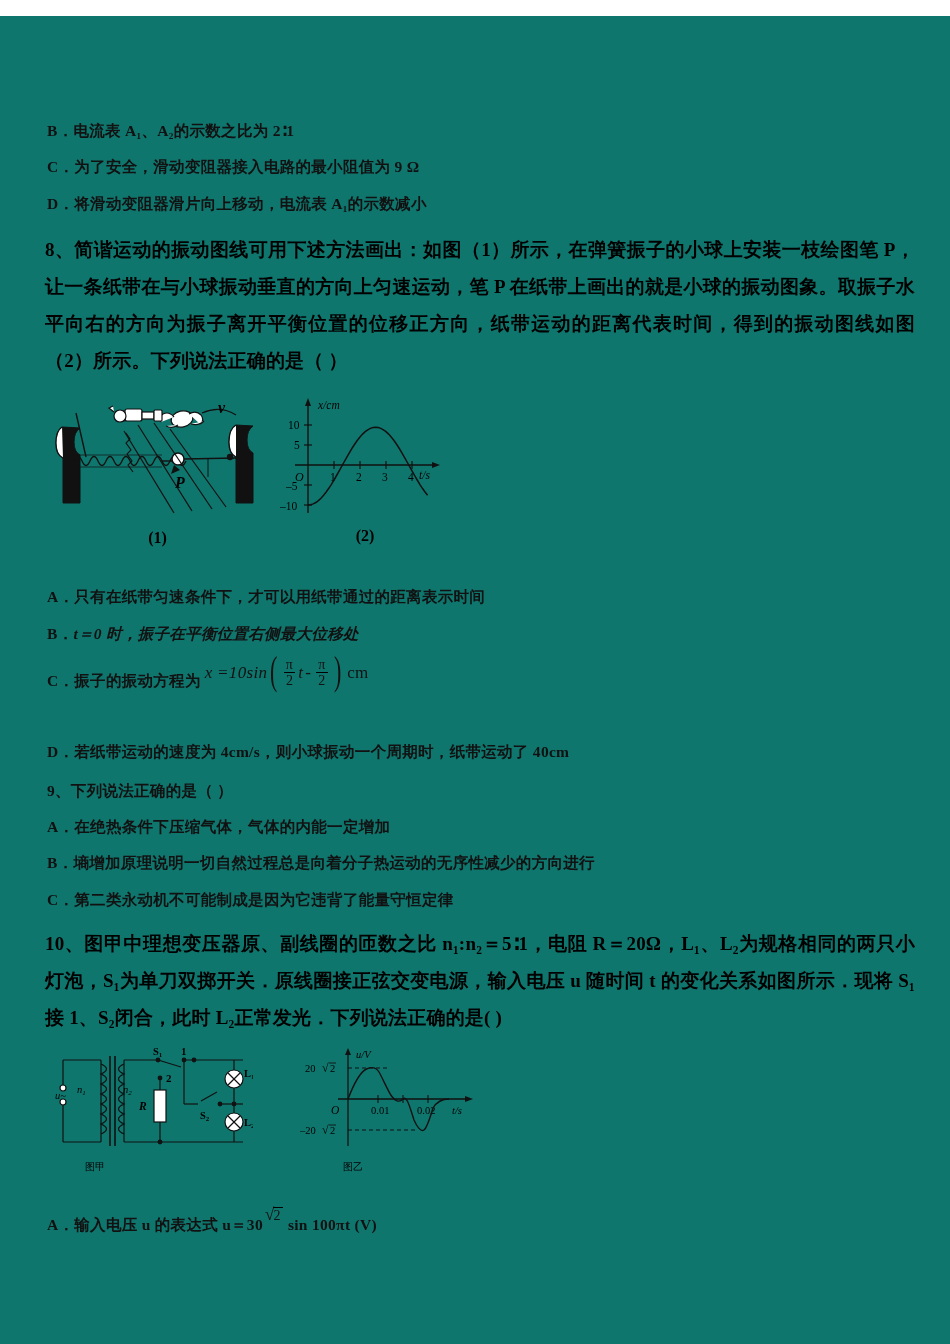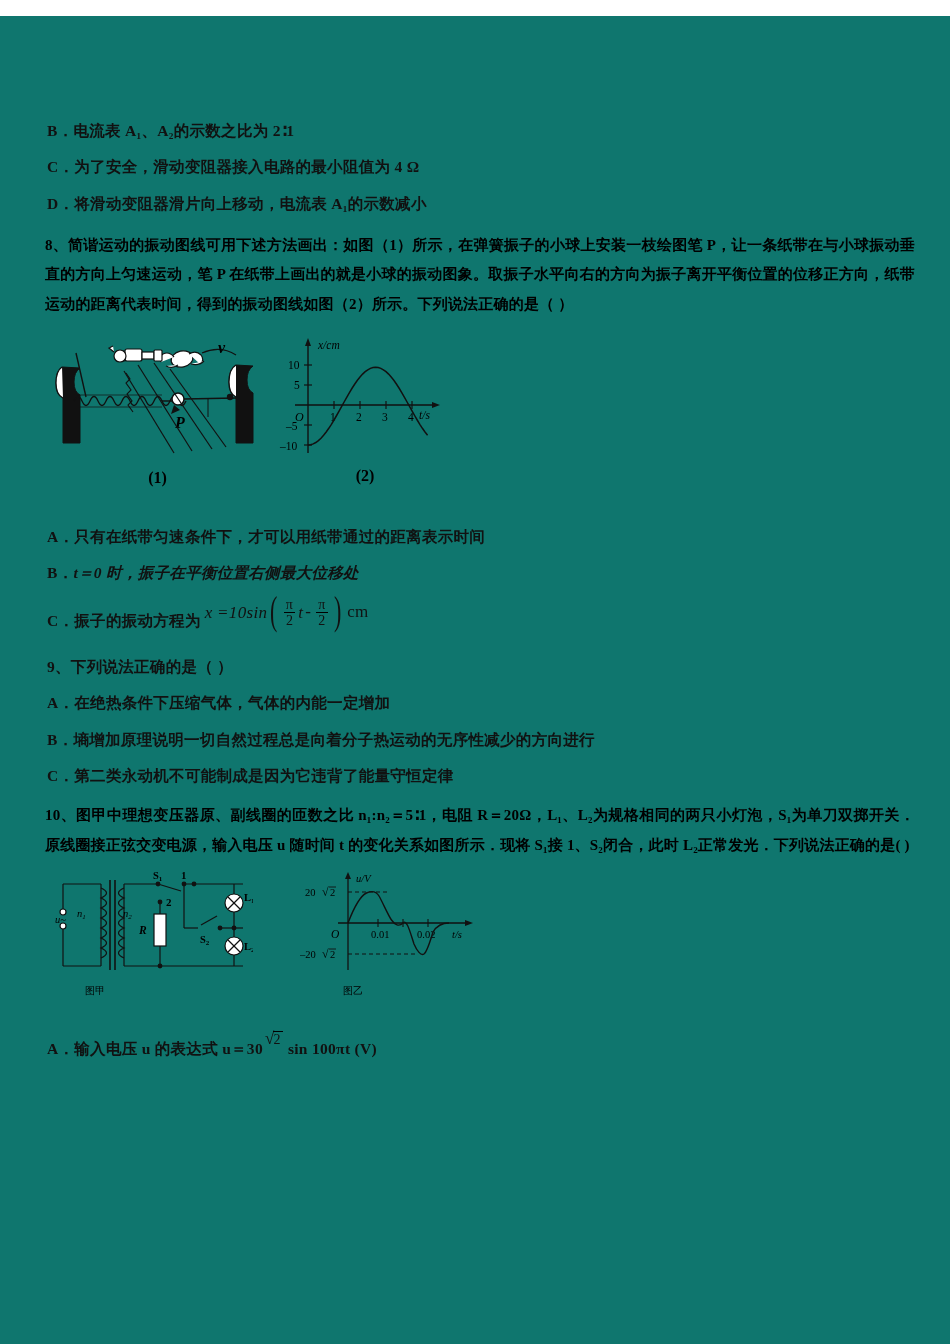--- a/index.html
+++ b/index.html
@@ -41,21 +41,21 @@
   .opt {
     margin-top: 17px;
     padding-left: 2px;
   }
   .opt .lbl {
     display: inline-block;
     min-width: 26px;
   }
   .qline {
     margin-top: 18px;
-    font-size: 15px;
+    font-size: 19px;
     font-weight: bold;
     line-height: 1.95;
     letter-spacing: 0.2px;
     text-align: justify;
     white-space: normal;
   }
   .ital { font-style: italic; }
 
   
   .frac {
@@ -135,21 +135,21 @@
 </head>
 <body>
 
 <div class="page">
 <div class="content">
 
   <div class="line opt">
     <span class="lbl">B．</span><span>电流表 A₁、A₂的示数之比为 2∶1</span>
   </div>
   <div class="line opt">
-    <span class="lbl">C．</span><span>为了安全，滑动变阻器接入电路的最小阻值为 4 Ω</span>
+    <span class="lbl">C．</span><span>为了安全，滑动变阻器接入电路的最小阻值为 9 Ω</span>
   </div>
   <div class="line opt">
     <span class="lbl">D．</span><span>将滑动变阻器滑片向上移动，电流表 A₁的示数减小</span>
   </div>
 
   <div class="qline">8、简谐运动的振动图线可用下述方法画出：如图（1）所示，在弹簧振子的小球上安装一枝绘图笔 P，让一条纸带在与小球振动垂直的方向上匀速运动，笔 P 在纸带上画出的就是小球的振动图象。取振子水平向右的方向为振子离开平衡位置的位移正方向，纸带运动的距离代表时间，得到的振动图线如图（2）所示。下列说法正确的是（      ）</div>
 
   <div class="fig-row" style="height:152px;">
 
     <div style="position:absolute; left:5px; top:2px;">
@@ -258,20 +258,23 @@
   </div>
 
   <div class="line opt" style="margin-top:42px;">
     <span class="lbl">A．</span><span>只有在纸带匀速条件下，才可以用纸带通过的距离表示时间</span>
   </div>
   <div class="line opt">
     <span class="lbl">B．</span><span class="ital">t＝0 时，振子在平衡位置右侧最大位移处</span>
   </div>
   <div class="line opt" style="margin-top:24px;">
     <span class="lbl">C．</span><span>振子的振动方程为</span><span class="formula-c"><span class="ital">x =10sin</span><span class="bigparen">(</span><span class="frac"><span class="num">π</span><span class="den">2</span></span><span class="ital">t</span><span style="margin:0 2px;">-</span><span class="frac"><span class="num">π</span><span class="den">2</span></span><span class="bigparen">)</span><span style="margin-left:3px;">cm</span></span>
+  </div>
+  <div class="line opt" style="margin-top:44px;">
+    <span class="lbl">D．</span><span>若纸带运动的速度为 4cm/s，则小球振动一个周期时，纸带运动了 40cm</span>
   </div>
 
   <div class="line opt" style="margin-top:19px;">9、下列说法正确的是（      ）</div>
   <div class="line opt">
     <span class="lbl">A．</span><span>在绝热条件下压缩气体，气体的内能一定增加</span>
   </div>
   <div class="line opt">
     <span class="lbl">B．</span><span>墒增加原理说明一切自然过程总是向着分子热运动的无序性减少的方向进行</span>
   </div>
   <div class="line opt">

